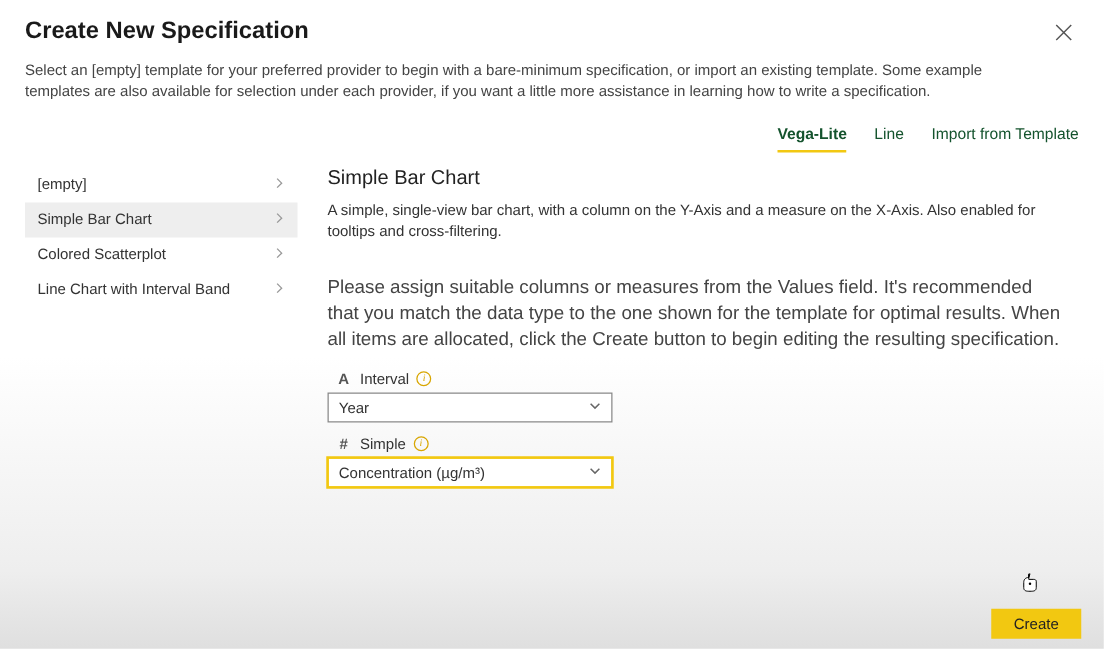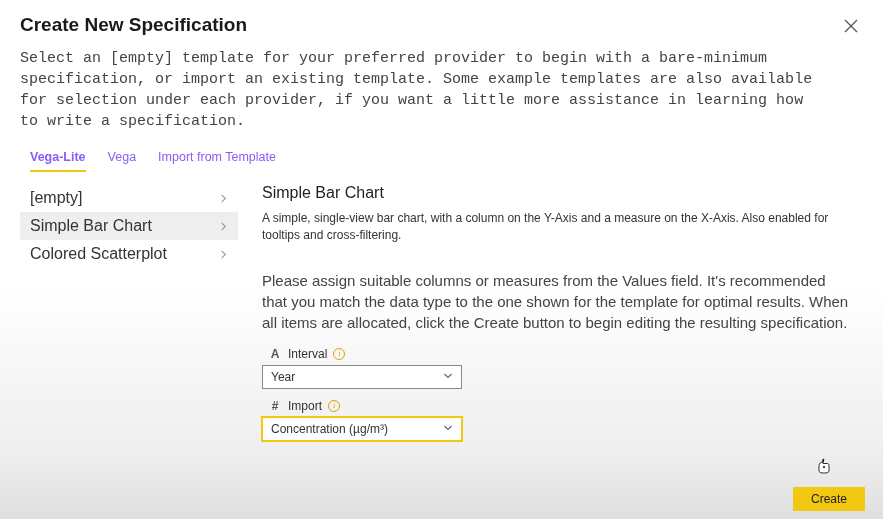--- a/index.html
+++ b/index.html
@@ -22,32 +22,32 @@
   }
   .close-btn {
     width: 24px; height: 24px;
     display: flex; align-items: center; justify-content: center;
     cursor: pointer;
     color: #555;
   }
   .close-btn svg { width: 14px; height: 14px; }
   .intro {
     padding: 10px 20px 0 20px;
-    font-size: 15px;
+    font-size: 12px;
     color: #444;
     line-height: 1.4;
     max-width: 850px;
-    font-family: Liberation Mono, monospace;
   }
   .tabs {
     display: flex;
     gap: 22px;
     padding: 18px 20px 0 30px;
     font-size: 12.5px;
-    color: #8b5cf6;
+    color: #14532d;
+    justify-content: flex-end;
   }
   .tab {
     padding-bottom: 6px;
     cursor: pointer;
     border-bottom: 2px solid transparent;
   }
   .tab.active {
     font-weight: 600;
     border-bottom: 2.5px solid #f2c811;
   }
@@ -59,21 +59,21 @@
   .sidebar {
     width: 218px;
     flex: none;
   }
   .list-item {
     display: flex;
     justify-content: space-between;
     align-items: center;
     height: 28px;
     padding: 0 10px;
-    font-size: 16px;
+    font-size: 12px;
     color: #333;
     cursor: pointer;
     border-bottom: 1px solid transparent;
   }
   .list-item.selected {
     background: #eeeeee;
   }
   .list-item .chev {
     color: #999;
   }
@@ -123,21 +123,21 @@
     border-radius: 50%;
     display: inline-flex;
     align-items: center; justify-content: center;
     font-size: 8px;
     color: #d8a600;
     font-style: italic;
     font-family: Georgia, serif;
     line-height: 1;
   }
   .select {
-    width: 200px;
+    width: 228px;
     height: 24px;
     border: 1px solid #888;
     background: #fff;
     display: flex;
     align-items: center;
     justify-content: space-between;
     padding: 0 8px;
     font-size: 12px;
     color: #333;
     cursor: pointer;
@@ -180,40 +180,46 @@
         <line x1="1" y1="1" x2="13" y2="13"></line>
         <line x1="13" y1="1" x2="1" y2="13"></line>
       </svg>
   </div>
 </div>
 
 <div class="intro">Select an [empty] template for your preferred provider to begin with a bare-minimum specification, or import an existing template. Some example templates are also available for selection under each provider, if you want a little more assistance in learning how to write a specification.</div>
 
 <div class="tabs">
   <div class="tab active">Vega-Lite</div>
-  <div class="tab">Vega</div>
+  <div class="tab">Line</div>
   <div class="tab">Import from Template</div>
 </div>
 
 <div class="content">
   <div class="sidebar">
     <div class="list-item">
       <span>[empty]</span>
       <span class="chev"><svg viewBox="0 0 10 10" fill="none" stroke="currentColor" stroke-width="1.2">
             <polyline points="3,1 7,5 3,9"></polyline>
           </svg></span>
     </div>
     <div class="list-item selected">
       <span>Simple Bar Chart</span>
       <span class="chev"><svg viewBox="0 0 10 10" fill="none" stroke="currentColor" stroke-width="1.2">
             <polyline points="3,1 7,5 3,9"></polyline>
           </svg></span>
     </div>
     <div class="list-item">
       <span>Colored Scatterplot</span>
+      <span class="chev"><svg viewBox="0 0 10 10" fill="none" stroke="currentColor" stroke-width="1.2">
+            <polyline points="3,1 7,5 3,9"></polyline>
+          </svg></span>
+    </div>
+    <div class="list-item">
+      <span>Line Chart with Interval Band</span>
       <span class="chev"><svg viewBox="0 0 10 10" fill="none" stroke="currentColor" stroke-width="1.2">
             <polyline points="3,1 7,5 3,9"></polyline>
           </svg></span>
     </div>
   </div>
 
   <div class="main">
     <div class="template-title">Simple Bar Chart</div>
     <div class="template-desc">A simple, single-view bar chart, with a column on the Y-Axis and a measure on the X-Axis. Also enabled for tooltips and cross-filtering.</div>
     <div class="template-instr">Please assign suitable columns or measures from the Values field. It's recommended that you match the data type to the one shown for the template for optimal results. When all items are allocated, click the Create button to begin editing the resulting specification.</div>
@@ -228,21 +234,21 @@
         <span>Year</span>
         <span class="caret"><svg viewBox="0 0 10 10" fill="none" stroke="currentColor" stroke-width="1.2">
               <polyline points="1.5,3 5,6.5 8.5,3"></polyline>
             </svg></span>
       </div>
     </div>
 
     <div class="field-group">
       <div class="field-label">
         <span class="type-glyph">#</span>
-        <span>Import</span>
+        <span>Simple</span>
         <span class="info-icon">i</span>
       </div>
       <div class="select focused">
         <span>Concentration (µg/m³)</span>
         <span class="caret"><svg viewBox="0 0 10 10" fill="none" stroke="currentColor" stroke-width="1.2">
               <polyline points="1.5,3 5,6.5 8.5,3"></polyline>
             </svg></span>
       </div>
     </div>
   </div>

